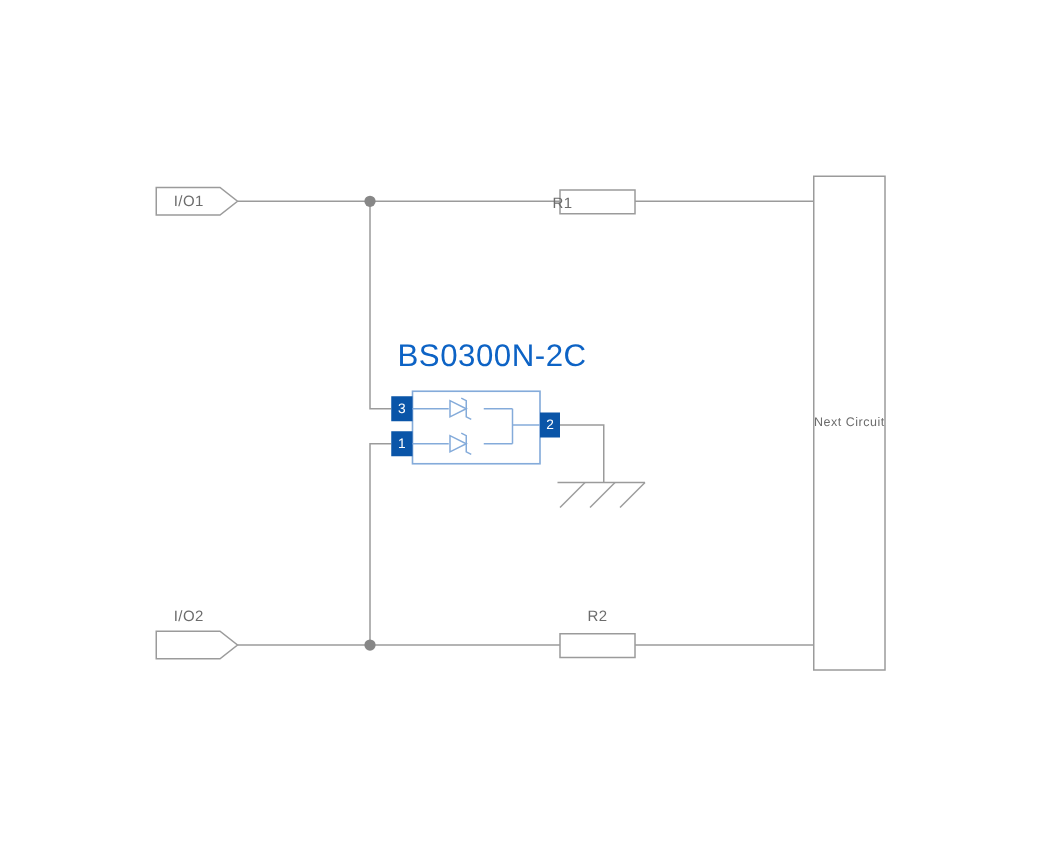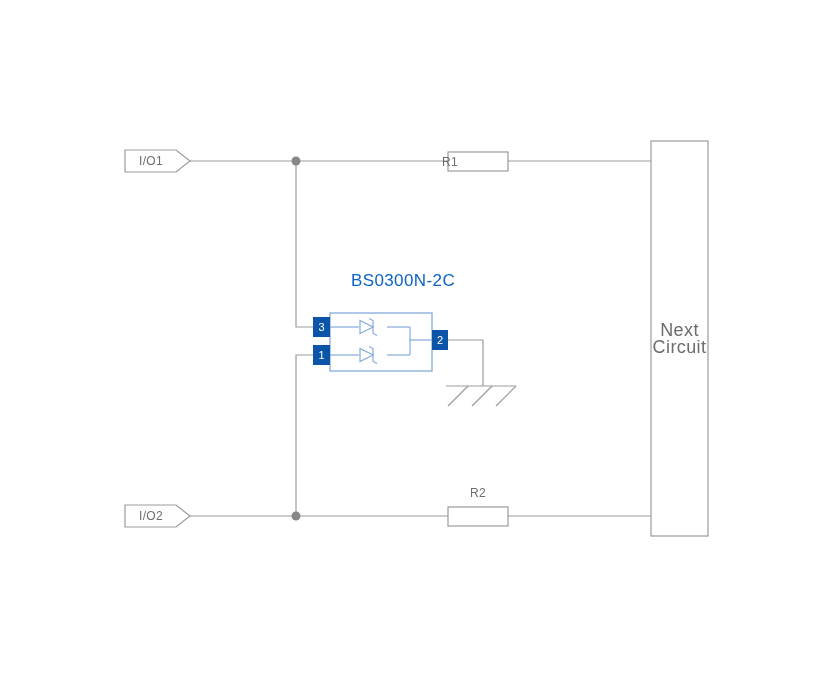--- a/index.html
+++ b/index.html
@@ -20,28 +20,28 @@
   .w{stroke:var(--wire);stroke-width:1.2;fill:none}
   .box{fill:#ffffff;stroke:var(--wire);stroke-width:1.2}
   .comp{fill:#ffffff;stroke:var(--component-border);stroke-width:1.3}
   .cw{stroke:var(--component-border);stroke-width:1.2;fill:none}
   .pin{fill:var(--pin-fill)}
   .dot{fill:var(--junction-dot)}
   .lbl{
     position:absolute;display:flex;align-items:center;justify-content:center;
     color:var(--label-text);font-size:12px;letter-spacing:0.3px;
   }
-  .lbl.nc{font-size:18px;line-height:17px;text-align:center;letter-spacing:0.4px}
+  .lbl.nc{font-size:10px;line-height:17px;text-align:center;letter-spacing:0.4px}
   .pinlbl{
     position:absolute;display:flex;align-items:center;justify-content:center;
     color:#ffffff;font-size:11px;
   }
   .title{
     position:absolute;left:318px;top:271px;width:170px;
-    color:var(--component-blue);font-size:17px;letter-spacing:0.4px;text-align:center;
+    color:var(--component-blue);font-size:25px;letter-spacing:0.4px;
   }
 </style>
 </head>
 <body>
 
 <div class="stage">
 
   <svg width="832" height="675" viewBox="0 0 832 675" aria-hidden="true">
 
     <g>
@@ -92,21 +92,21 @@
         <polyline class="cw" points="369,318.5 373,320.5 373,333.5 377,335.5"></polyline>
       </g>
       <g>
         <polygon class="cw" points="360,348.5 360,361.5 373,355"></polygon>
         <polyline class="cw" points="369,346.5 373,348.5 373,361.5 377,363.5"></polyline>
       </g>
     </g>
   </svg>
 
   <div class="lbl" style="left:125px;top:150px;width:52px;height:22px">I/O1</div>
-  <div class="lbl" style="left:125px;top:505px;width:52px;height:22px">I/O2</div>
+  <div class="lbl" style="left:125px;top:482px;width:52px;height:22px">I/O2</div>
   <div class="lbl" style="left:420px;top:152px;width:60px;height:19px">R1</div>
   <div class="lbl" style="left:448px;top:483px;width:60px;height:19px">R2</div>
   <div class="lbl nc" style="left:651px;top:141px;width:57px;height:395px">Next Circuit</div>
   <div class="title">BS0300N-2C</div>
   <div class="pinlbl" style="left:313px;top:317px;width:17px;height:20px">3</div>
   <div class="pinlbl" style="left:313px;top:345px;width:17px;height:20px">1</div>
   <div class="pinlbl" style="left:432px;top:330px;width:16px;height:20px">2</div>
 
 </div>
 

